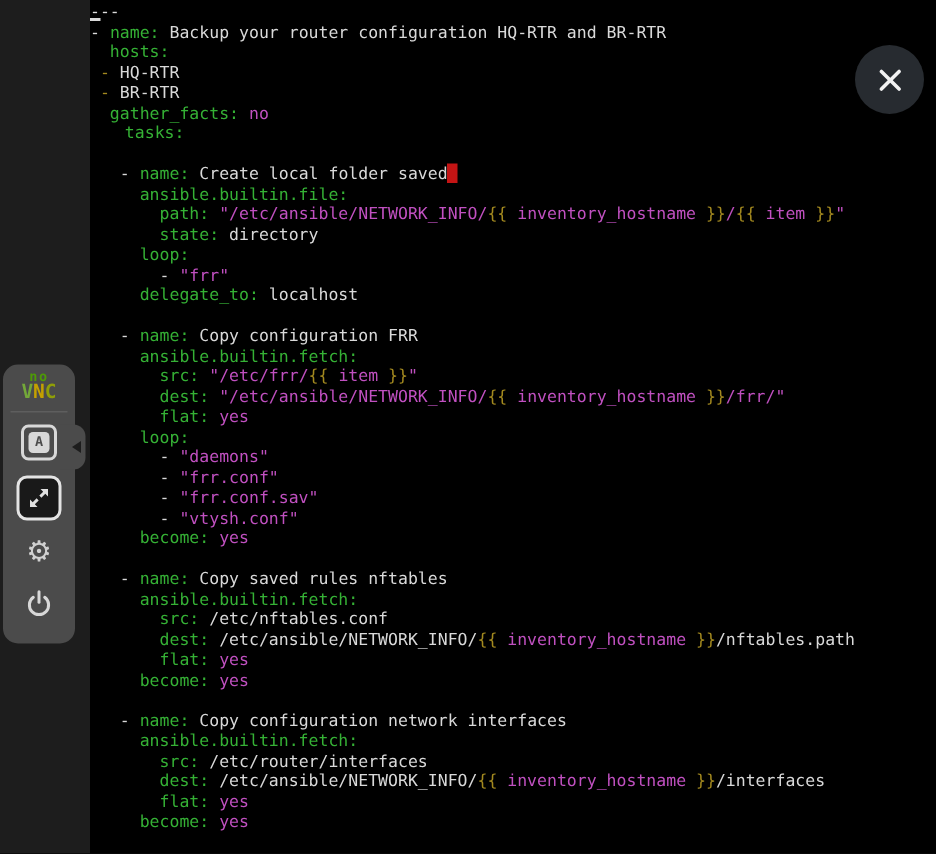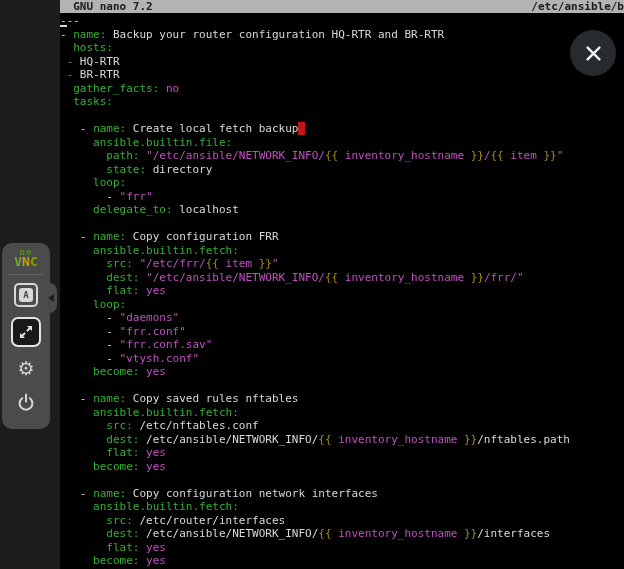--- a/index.html
+++ b/index.html
@@ -57,33 +57,29 @@
   
   .close-btn{
     position:absolute;left:570px;top:30px;width:46px;height:46px;border-radius:50%;
     display:flex;align-items:center;justify-content:center;border:none;padding:0;cursor:pointer;
   }
 </style>
 </head>
 <body style="background: rgb(29, 29, 29);">
 
 <div class="terminal" style="background: rgb(0, 0, 0);">
-  <div class="titlebar" style="background: rgb(179, 179, 179); color: rgb(26, 26, 26);">
-    <span>  GNU nano 7.2</span>
-    <span>/etc/ansible/b</span>
-  </div>
   <pre class="term-pre"><span><span style="color: rgb(217, 217, 217); box-shadow: rgb(217, 217, 217) 0px -2px 0px inset;">-</span><span style="color: rgb(217, 217, 217);">--</span>
 </span><span><span style="color: rgb(217, 217, 217);">- </span><span style="color: rgb(53, 177, 53);">name:</span><span style="color: rgb(217, 217, 217); text-align: right;"> Backup your router configuration HQ-RTR and BR-RTR</span>
 </span><span><span style="color: rgb(53, 177, 53);">  hosts:</span>
 </span><span><span style="color: rgb(217, 217, 217);"> </span><span style="color: rgb(163, 137, 31);">-</span><span style="color: rgb(217, 217, 217); margin-top: 28px;"> HQ-RTR</span>
 </span><span><span style="color: rgb(217, 217, 217);"> </span><span style="color: rgb(163, 137, 31);">-</span><span style="color: rgb(217, 217, 217);"> BR-RTR</span>
 </span><span><span style="color: rgb(53, 177, 53);">  gather_facts:</span><span style="color: rgb(192, 80, 192);"> no</span>
-</span><span><span style="color: rgb(53, 177, 53);">  tasks:</span>
+</span><span><span style="color: rgb(53, 177, 53); margin-left: 10px;">  tasks:</span>
 </span><span>
-</span><span><span style="color: rgb(217, 217, 217);">   - </span><span style="color: rgb(53, 177, 53);">name:</span><span style="color: rgb(217, 217, 217);"> Create local fetch backup</span><span style="background: rgb(196, 20, 20);"> </span>
+</span><span><span style="color: rgb(217, 217, 217);">   - </span><span style="color: rgb(53, 177, 53);">name:</span><span style="color: rgb(217, 217, 217);"> Create local folder saved</span><span style="background: rgb(196, 20, 20);"> </span>
 </span><span><span style="color: rgb(53, 177, 53);">     ansible.builtin.file:</span>
 </span><span><span style="color: rgb(53, 177, 53);">       path:</span><span style="color: rgb(217, 217, 217);"> </span><span style="color: rgb(192, 80, 192);">"/etc/ansible/NETWORK_INFO/</span><span style="color: rgb(163, 137, 31);">{{</span><span style="color: rgb(192, 80, 192);"> inventory_hostname </span><span style="color: rgb(163, 137, 31);">}}</span><span style="color: rgb(192, 80, 192);">/</span><span style="color: rgb(163, 137, 31);">{{</span><span style="color: rgb(192, 80, 192);"> item </span><span style="color: rgb(163, 137, 31);">}}</span><span style="color: rgb(192, 80, 192);">"</span>
 </span><span><span style="color: rgb(53, 177, 53);">       state:</span><span style="color: rgb(217, 217, 217);"> directory</span>
 </span><span><span style="color: rgb(53, 177, 53);">     loop:</span>
 </span><span><span style="color: rgb(217, 217, 217);">       - </span><span style="color: rgb(192, 80, 192);">"frr"</span>
 </span><span><span style="color: rgb(53, 177, 53); text-align: right;">     delegate_to:</span><span style="color: rgb(217, 217, 217);"> localhost</span>
 </span><span>
 </span><span><span style="color: rgb(217, 217, 217);">   - </span><span style="color: rgb(53, 177, 53);">name:</span><span style="color: rgb(217, 217, 217);"> Copy configuration FRR</span>
 </span><span><span style="color: rgb(53, 177, 53);">     ansible.builtin.fetch:</span>
 </span><span><span style="color: rgb(53, 177, 53);">       src:</span><span style="color: rgb(217, 217, 217);"> </span><span style="color: rgb(192, 80, 192);">"/etc/frr/</span><span style="color: rgb(163, 137, 31);">{{</span><span style="color: rgb(192, 80, 192);"> item </span><span style="color: rgb(163, 137, 31);">}}</span><span style="color: rgb(192, 80, 192);">"</span>

